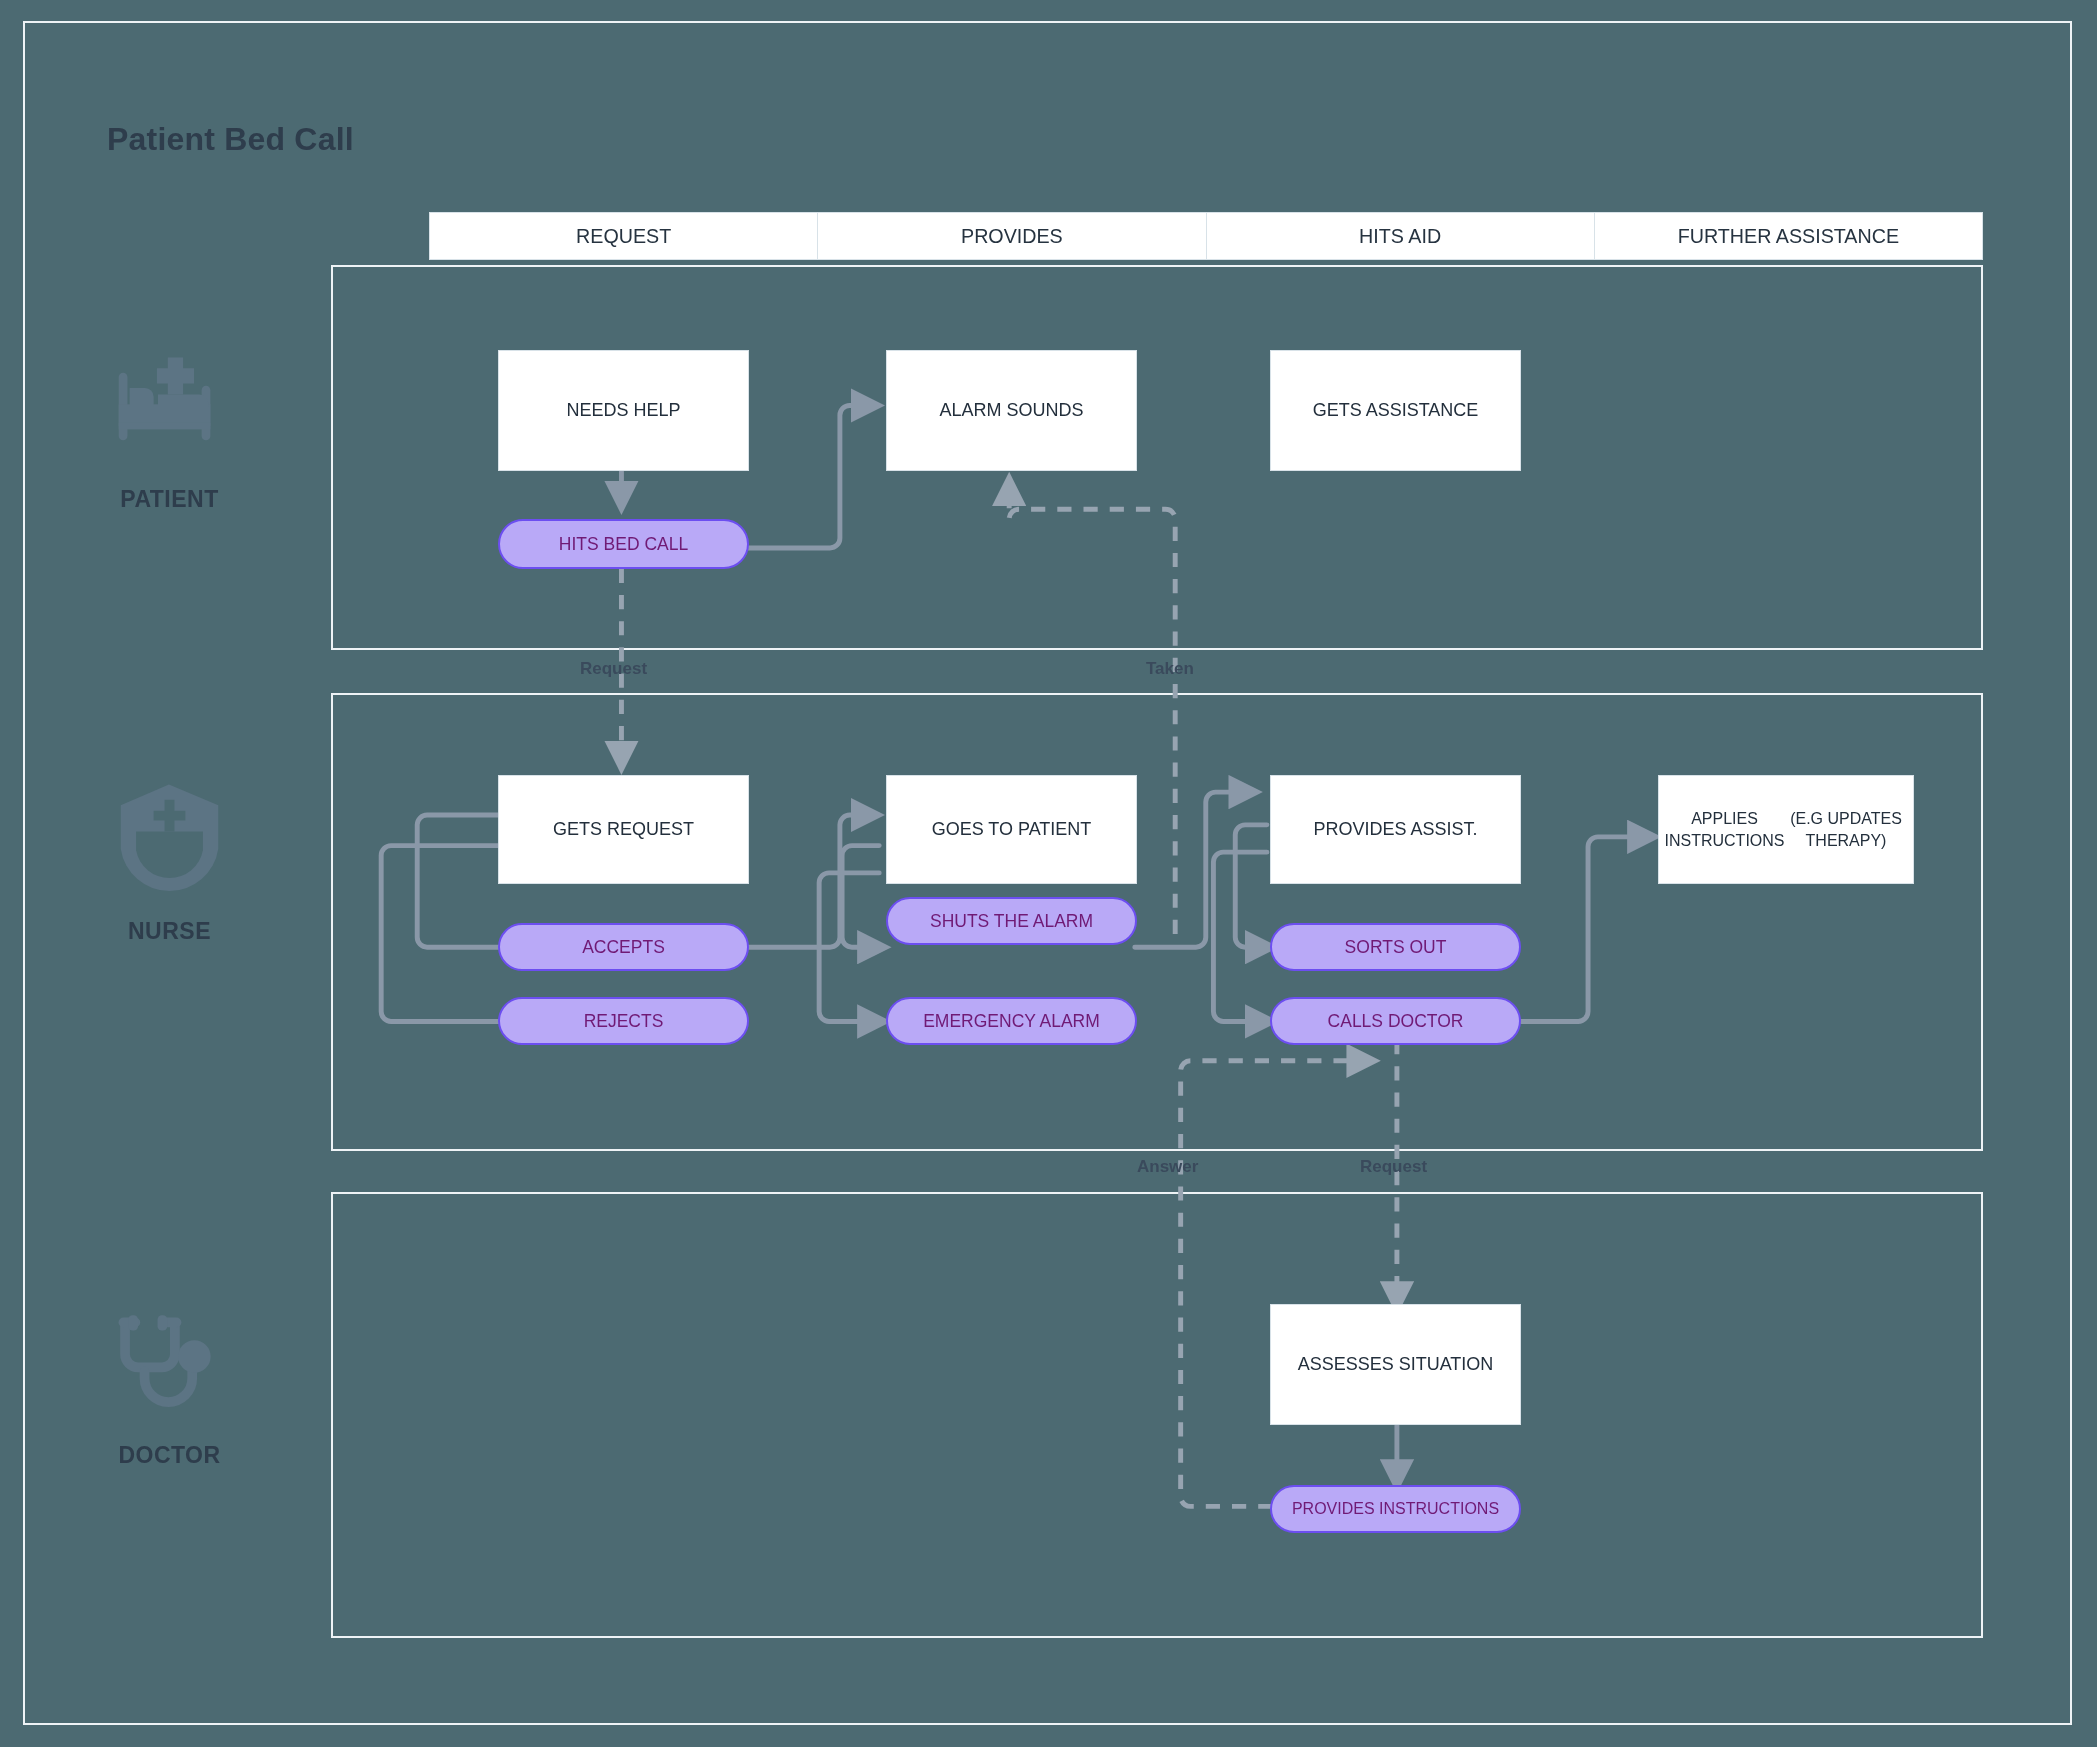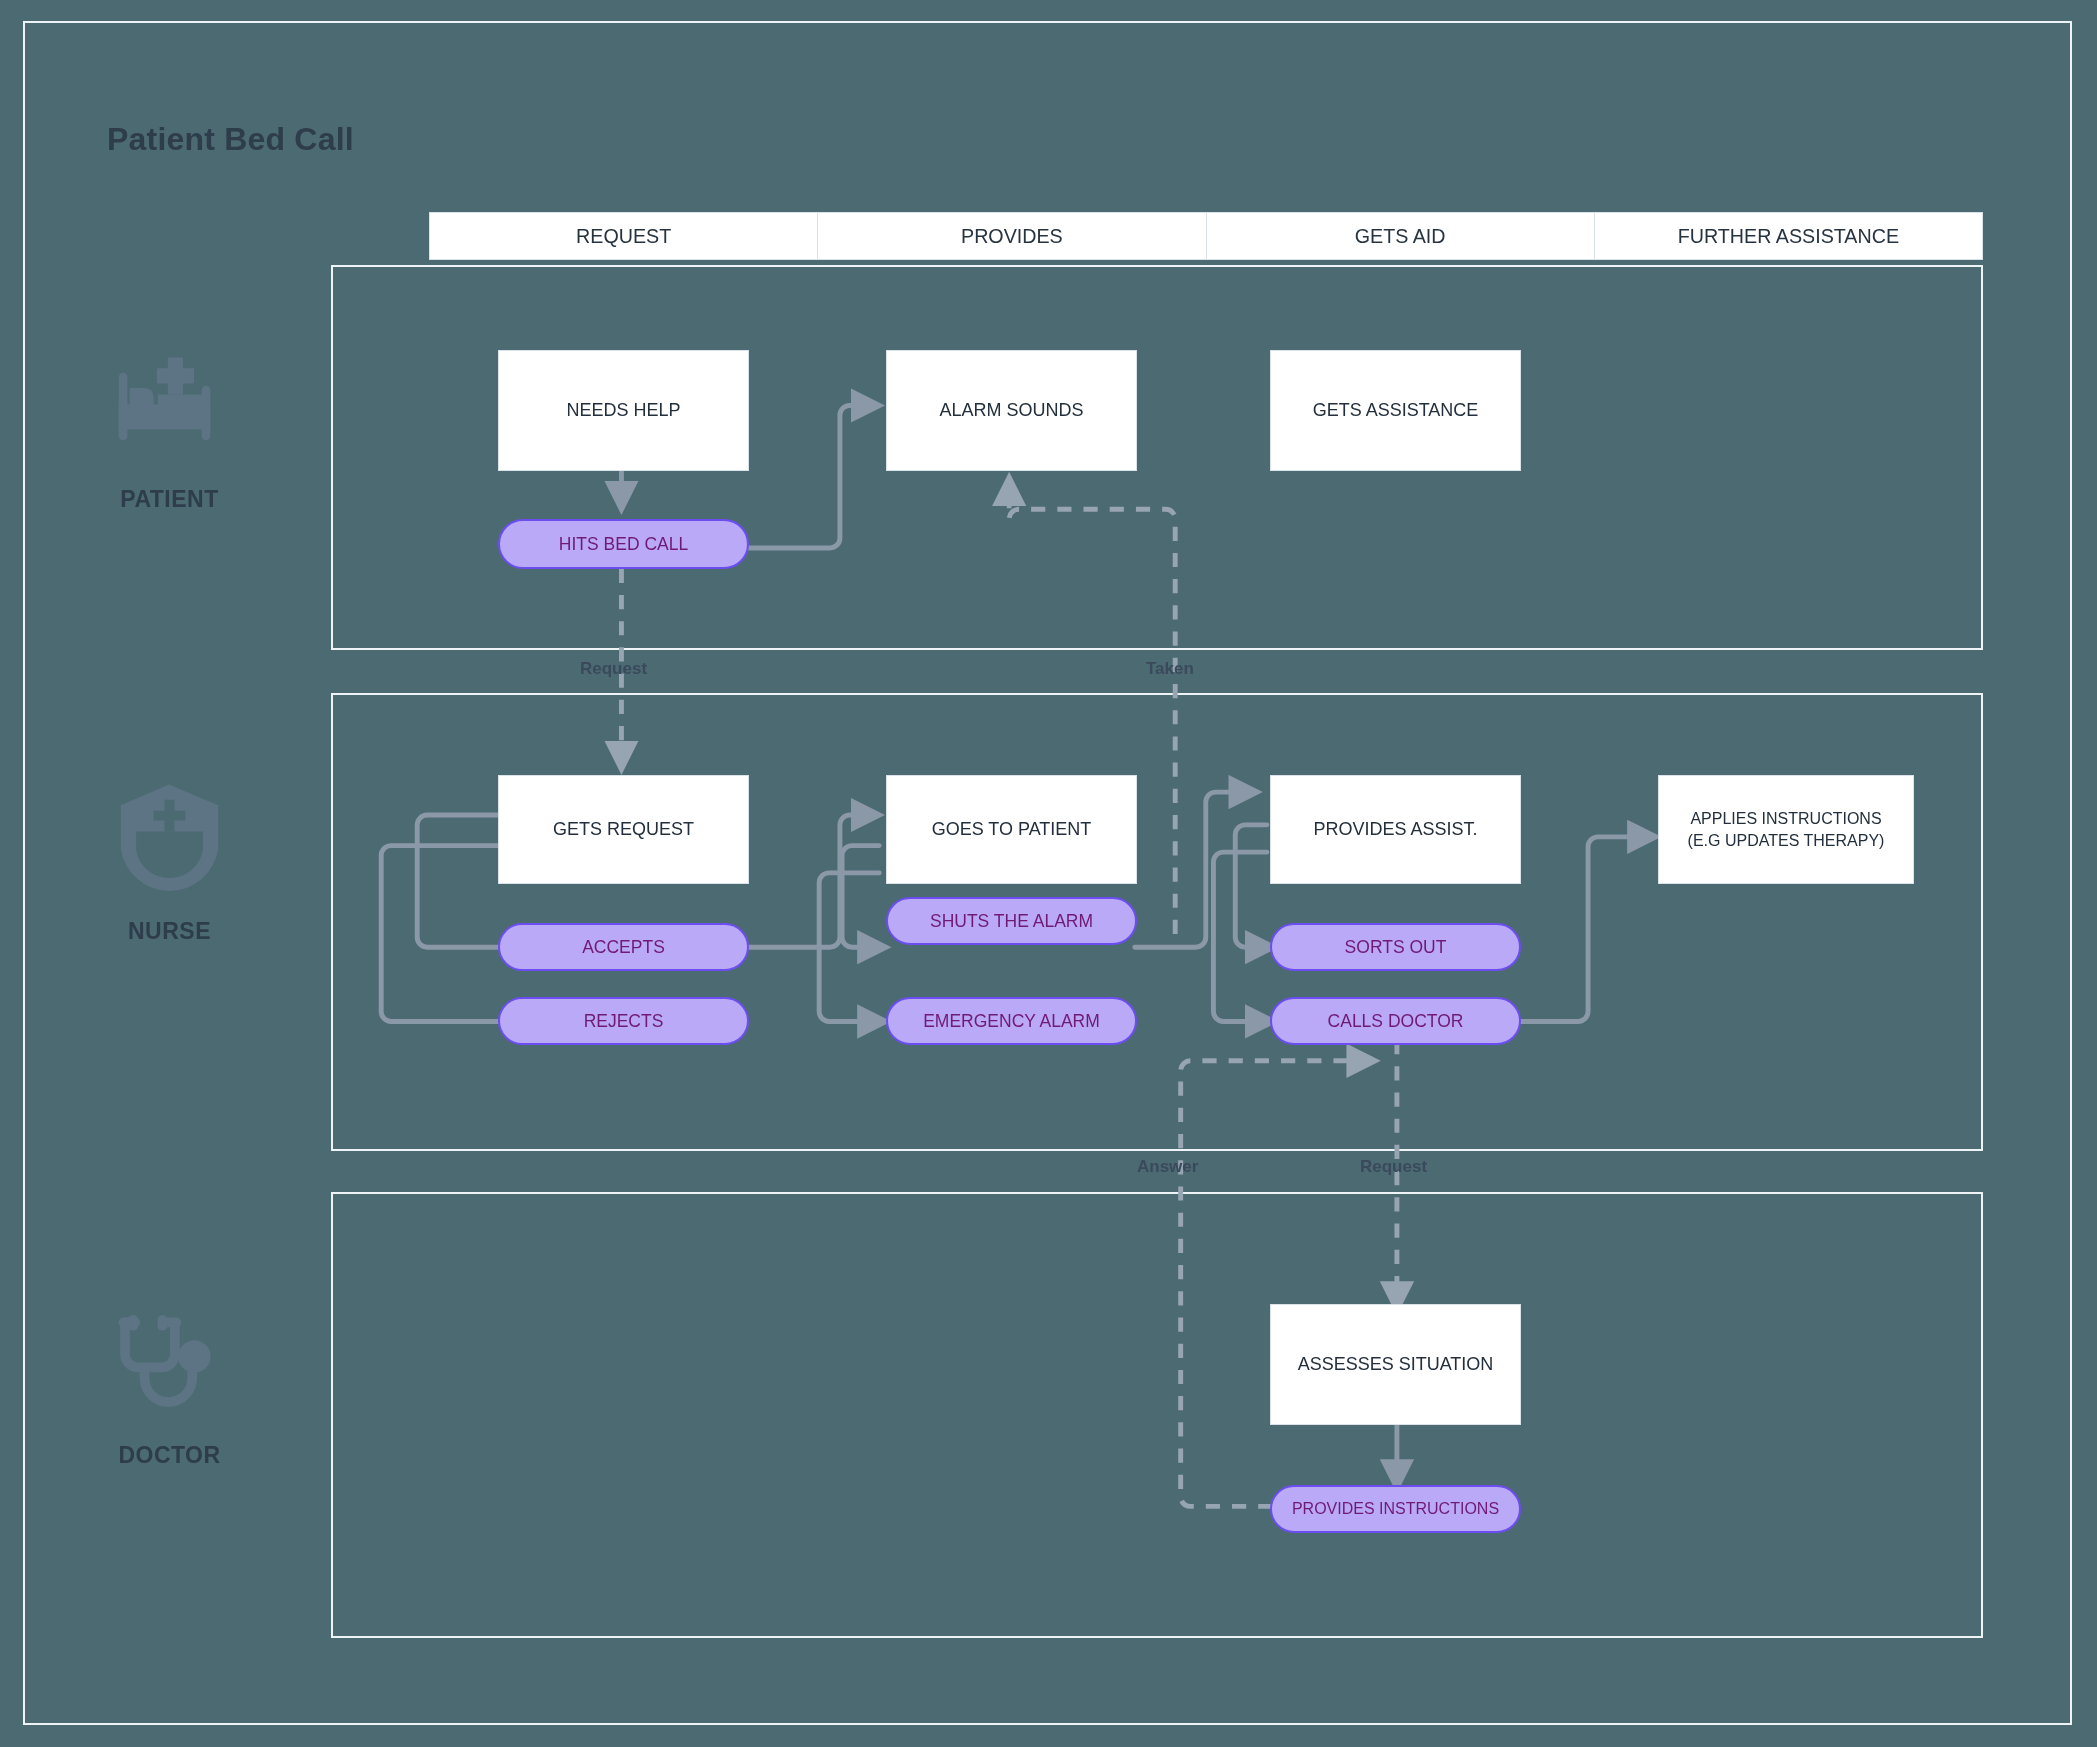--- a/index.html
+++ b/index.html
@@ -112,21 +112,21 @@
 
 <div id="root">
 
   <div class="outer-frame"></div>
 
   <div class="title">Patient Bed Call</div>
 
   <div class="phase-bar">
     <div class="phase-cell">REQUEST</div>
     <div class="phase-cell">PROVIDES</div>
-    <div class="phase-cell">GETS AID</div>
+    <div class="phase-cell">HITS AID</div>
     <div class="phase-cell">FURTHER ASSISTANCE</div>
   </div>
 
   <div class="lane" id="lane-patient"></div>
   <div class="lane" id="lane-nurse"></div>
   <div class="lane" id="lane-doctor"></div>
 
   <div class="role" id="role-patient">
     <span class="icon">
       <svg width="120" height="115" viewBox="0 0 110 105">
@@ -233,21 +233,21 @@
   <div class="node pill" style="left:498px;top:997px;width:251px;height:48px;">REJECTS</div>
 
   <div class="node rect" style="left:886px;top:775px;width:251px;height:109px;">GOES TO PATIENT</div>
   <div class="node pill" style="left:886px;top:897px;width:251px;height:48px;">SHUTS THE ALARM</div>
   <div class="node pill" style="left:886px;top:997px;width:251px;height:48px;">EMERGENCY ALARM</div>
 
   <div class="node rect" style="left:1270px;top:775px;width:251px;height:109px;">PROVIDES ASSIST.</div>
   <div class="node pill" style="left:1270px;top:923px;width:251px;height:48px;">SORTS OUT</div>
   <div class="node pill" style="left:1270px;top:997px;width:251px;height:48px;">CALLS DOCTOR</div>
 
-  <div class="node rect small" style="left:1658px;top:775px;width:256px;height:109px;flex-direction:column;">
+  <div class="node rect small" style="left:1658px;top:775px;width:256px;height:109px;flex-direction:row;">
     <span>APPLIES INSTRUCTIONS</span>
     <span>(E.G UPDATES THERAPY)</span>
   </div>
 
   <div class="node rect" style="left:1270px;top:1304px;width:251px;height:121px;">ASSESSES SITUATION</div>
   <div class="node pill small" style="left:1270px;top:1485px;width:251px;height:48px;">PROVIDES INSTRUCTIONS</div>
 
 </div>
 
 

